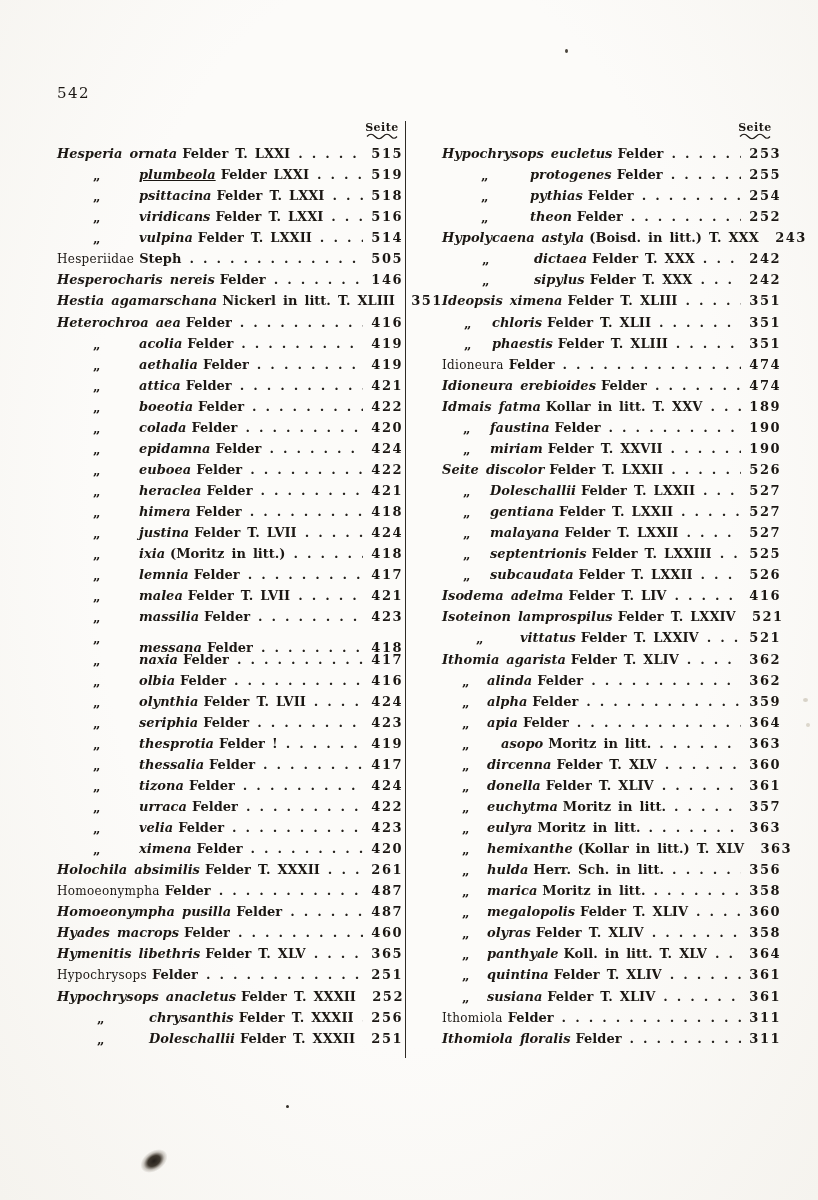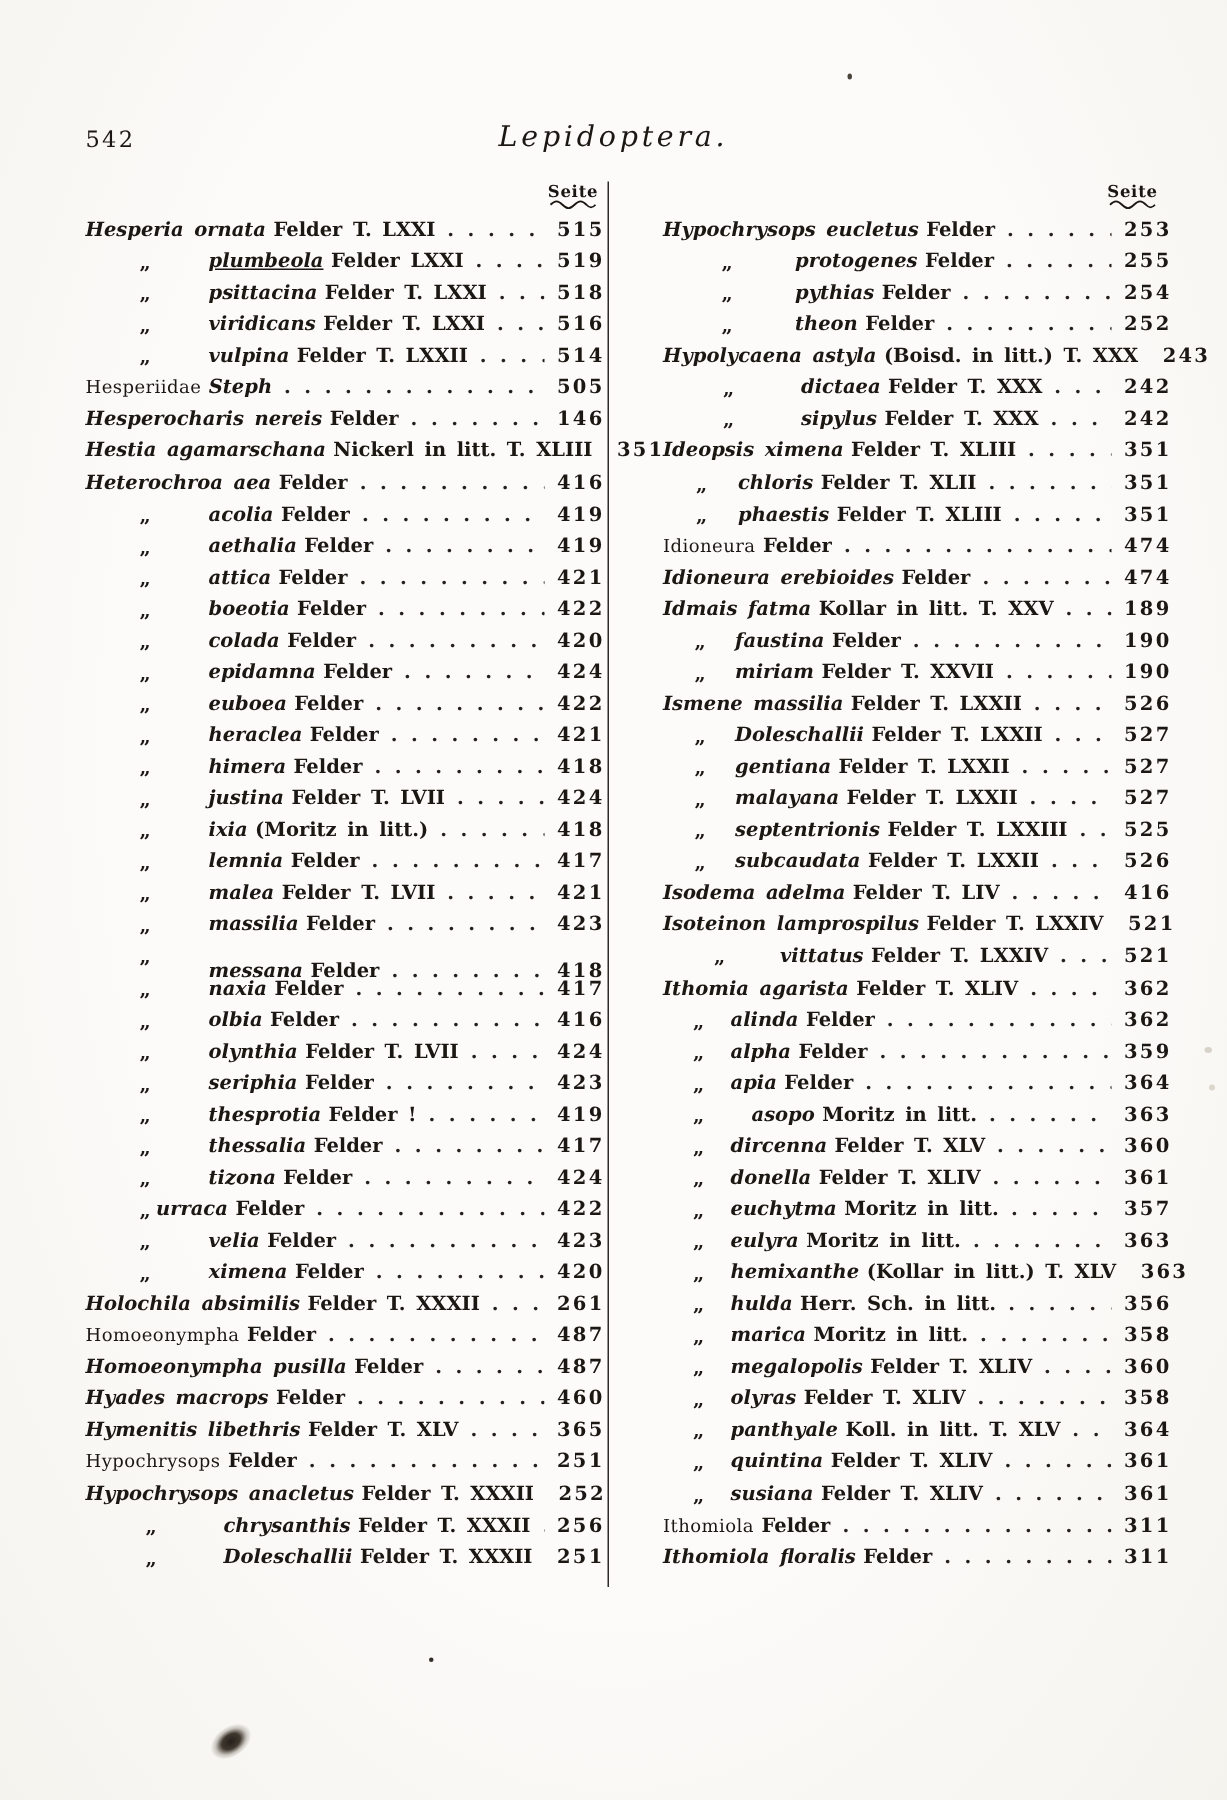--- a/index.html
+++ b/index.html
@@ -36,21 +36,21 @@
   .row{
     position:relative;height:21.07px;display:flex;align-items:baseline;
     font-size:13px;word-spacing:2.5px;white-space:nowrap;
   }
   .ditto{
     position:absolute;top:1px;font-weight:bold;font-size:13px;
   }
   .nm{font-style:italic;font-weight:bold;flex:none;}
   .fam{font-style:normal;font-weight:normal;font-size:12px;flex:none;letter-spacing:0.3px;}
   .tail{font-weight:bold;flex:none;margin-left:5px;}
-  .tail.it{font-style:italic;text-align:center;}
+  .tail.it{text-align:center;}
   .dots{
     flex:1 1 auto;overflow:hidden;margin:0 4px 0 8px;
     font-weight:bold;letter-spacing:9px;color:#231f1a;
   }
   .pg{
     flex:none;width:36px;text-align:right;
     font-weight:bold;letter-spacing:1.5px;
   }
   .smudge{
     position:absolute;left:139px;top:1151px;width:30px;height:20px;
@@ -62,21 +62,20 @@
   .speck.s2{left:286px;top:1105px;width:3px;height:3px;background:#332e28;}
   .speck.s3{left:803px;top:698px;width:5px;height:4px;background:#d8d3c8;}
   .speck.s4{left:806px;top:723px;width:4px;height:4px;background:#dcd7cc;}
 </style>
 </head>
 <body>
 
 <div id="page">
 
   <span class="pageno">542</span>
-  <div class="title">Lepidoptera.</div>
 
   <div class="seite" style="left:354px;">
     <span>Seite</span>
     <svg width="32" height="7" viewBox="0 0 32 7">
       <path d="M1 3.5 C4 0.5, 6 0.5, 9 3.5 C12 6.5, 14 6.5, 17 3.5 C20 0.5, 22 0.5, 25 3.5 C27 5.8, 29 5.8, 31 3.5" fill="none" stroke="#1b1713" stroke-width="1.2"></path>
     </svg>
   </div>
 
   <div class="seite" style="left:727px;">
     <span>Seite</span>
@@ -295,21 +294,21 @@
       </div>
       <div class="row">
         <span class="ditto" style="left: 36px;">„</span>
         <span class="nm" style="margin-left: 82px;">tizona</span>
         <span class="tail">Felder</span>
         <span class="dots">........................................</span>
         <span class="pg">424</span>
       </div>
       <div class="row">
         <span class="ditto" style="left: 36px;">„</span>
-        <span class="nm" style="margin-left: 47px;">urraca</span>
+        <span class="nm" style="margin-left: 82px;">urraca</span>
         <span class="tail">Felder</span>
         <span class="dots">........................................</span>
         <span class="pg">422</span>
       </div>
       <div class="row">
         <span class="ditto" style="left: 36px;">„</span>
         <span class="nm" style="margin-left: 82px;">velia</span>
         <span class="tail">Felder</span>
         <span class="dots">........................................</span>
         <span class="pg">423</span>
@@ -472,21 +471,21 @@
         <span class="pg">190</span>
       </div>
       <div class="row">
         <span class="ditto" style="left: 21px;">„</span>
         <span class="nm" style="margin-left: 48px;">miriam</span>
         <span class="tail">Felder T. XXVII</span>
         <span class="dots">........................................</span>
         <span class="pg">190</span>
       </div>
       <div class="row">
-        <span class="nm">Ismene massilia</span>
+        <span class="nm">Seite discolor</span>
         <span class="tail">Felder T. LXXII</span>
         <span class="dots">........................................</span>
         <span class="pg">526</span>
       </div>
       <div class="row">
         <span class="ditto" style="left: 21px;">„</span>
         <span class="nm" style="margin-left: 48px;">Doleschallii</span>
         <span class="tail">Felder T. LXXII</span>
         <span class="dots">........................................</span>
         <span class="pg">527</span>

